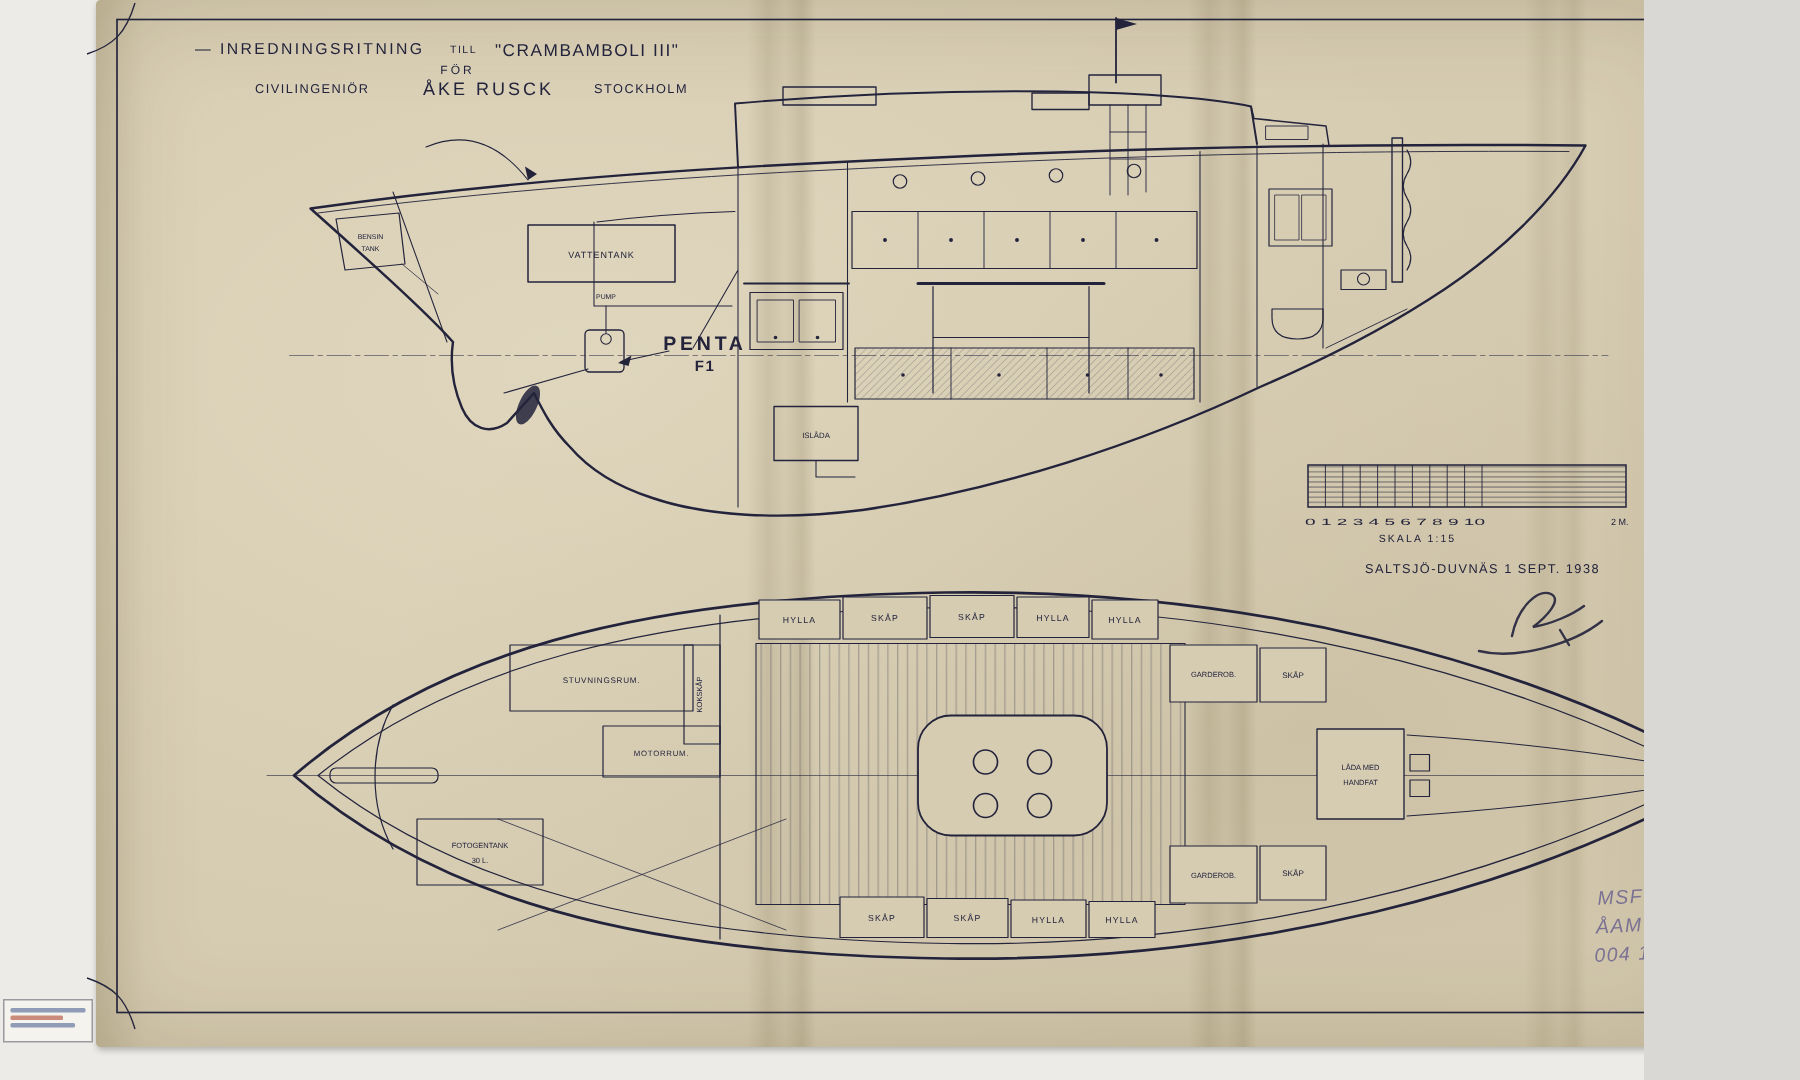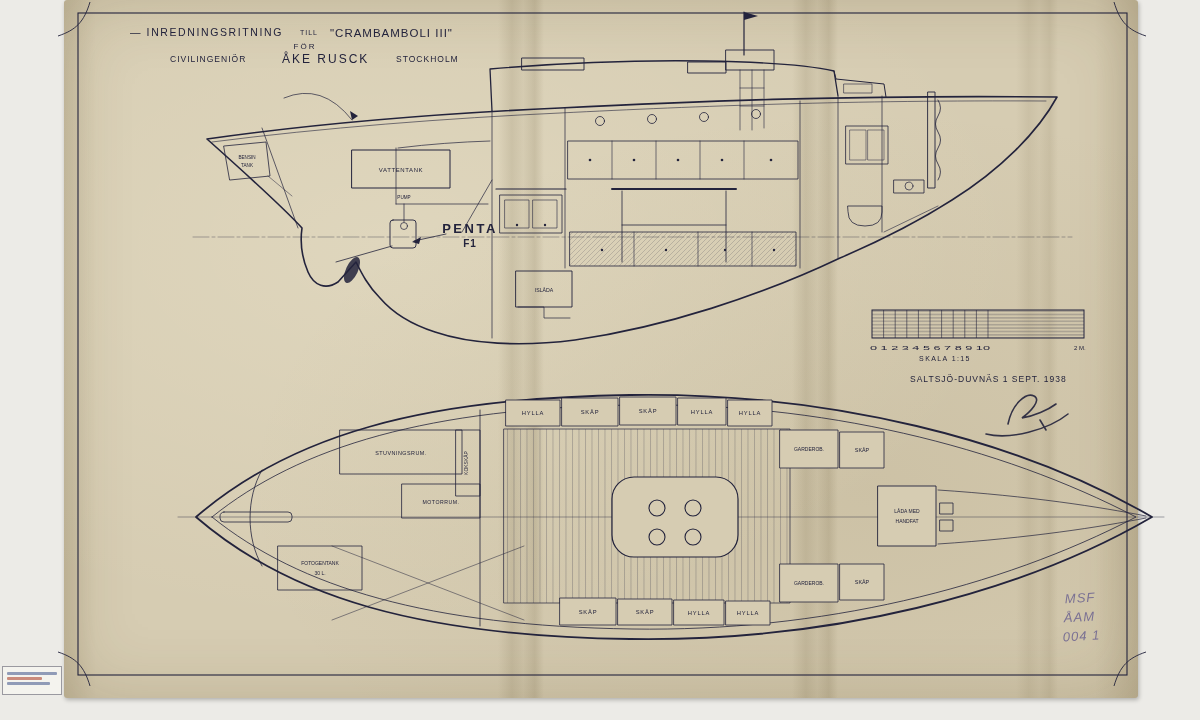--- a/index.html
+++ b/index.html
@@ -1,16 +1,16 @@
 <!DOCTYPE html>
 <html><head>
 <meta charset="utf-8">
 <style>
   html,body{margin:0;padding:0;background:#d9d8d4;}
-  .stage{position:relative;width:1200px;height:720px;background:#ecebe7;overflow:hidden;
+  .stage{position:relative;width:1096px;height:720px;background:#ecebe7;overflow:hidden;
          font-family:"Liberation Sans",sans-serif;}
   .paper{position:absolute;left:64px;top:0;width:1074px;height:698px;
          background:#d6ccb2;
          background-image:
            radial-gradient(ellipse at 30% 35%, rgba(255,250,228,0.22), rgba(0,0,0,0) 60%),
            radial-gradient(ellipse at 75% 70%, rgba(120,100,55,0.10), rgba(0,0,0,0) 55%),
            linear-gradient(90deg, rgba(101,85,48,0.12) 0%, rgba(101,85,48,0) 3%,
                            rgba(101,85,48,0) 96%, rgba(101,85,48,0.14) 100%);
          box-shadow: inset 0 0 70px rgba(80,60,20,0.20), 1px 2px 4px rgba(0,0,0,0.25);
          border-radius:3px;}

